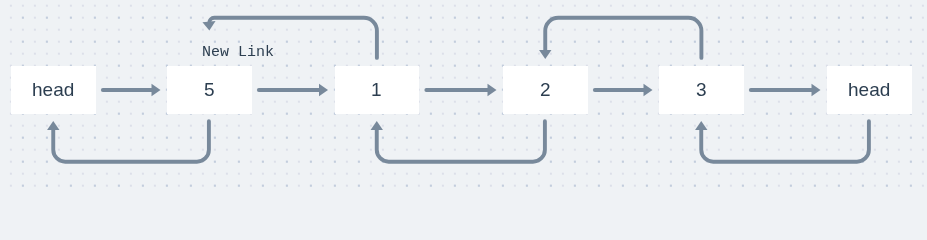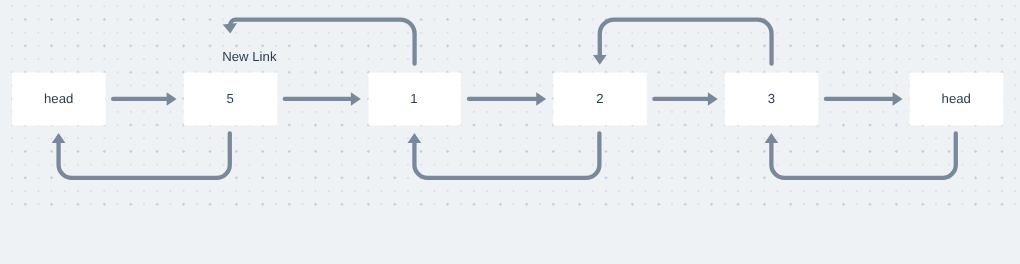--- a/index.html
+++ b/index.html
@@ -8,24 +8,24 @@
   #canvas{position:relative;width:927px;height:191px;
     background-color:#eff2f5;
     background-image:
       radial-gradient(#c2cddd 0.95px, transparent 1px),
       radial-gradient(#dcdfe9 0.85px, transparent 0.95px);
     background-size:24px 24px, 12px 12px;
     background-position:10.9px 5.7px, 4.9px -0.3px;}
   #edge-layer{position:absolute;left:0;top:0;width:927px;height:191px;}
   .node{position:absolute;background:#ffffff;
     display:flex;align-items:center;justify-content:center;
-    color:#2c3e50;font-size:12px;}
+    color:#2c3e50;font-size:19px;}
   .node .node-label{position:relative;top:0.9px;will-change:transform;}
-  .annotation{position:absolute;color:#2c3e50;font-size:12px;
-    white-space:pre;will-change:transform;}
+  .annotation{position:absolute;color:#2c3e50;font-size:15px;
+    white-space:pre;will-change:transform;font-family:Liberation Mono, monospace;}
 </style>
 </head>
 <body>
 
 <div id="canvas">
 
   <svg id="edge-layer" viewBox="0 0 927 191">
     <g id="edge-strokes" fill="none" stroke="#78899b" stroke-width="3.9" stroke-linecap="round">
         <path d="M102.85 89.95 H152.10"></path>
         <path d="M258.85 89.95 H319.60"></path>

